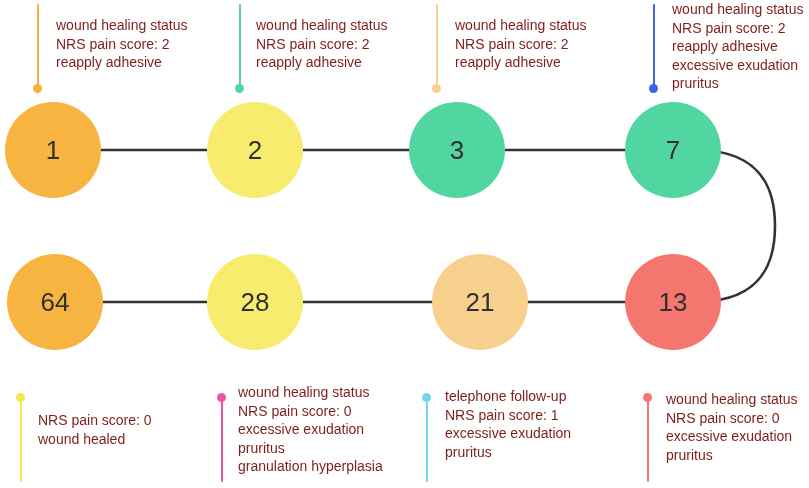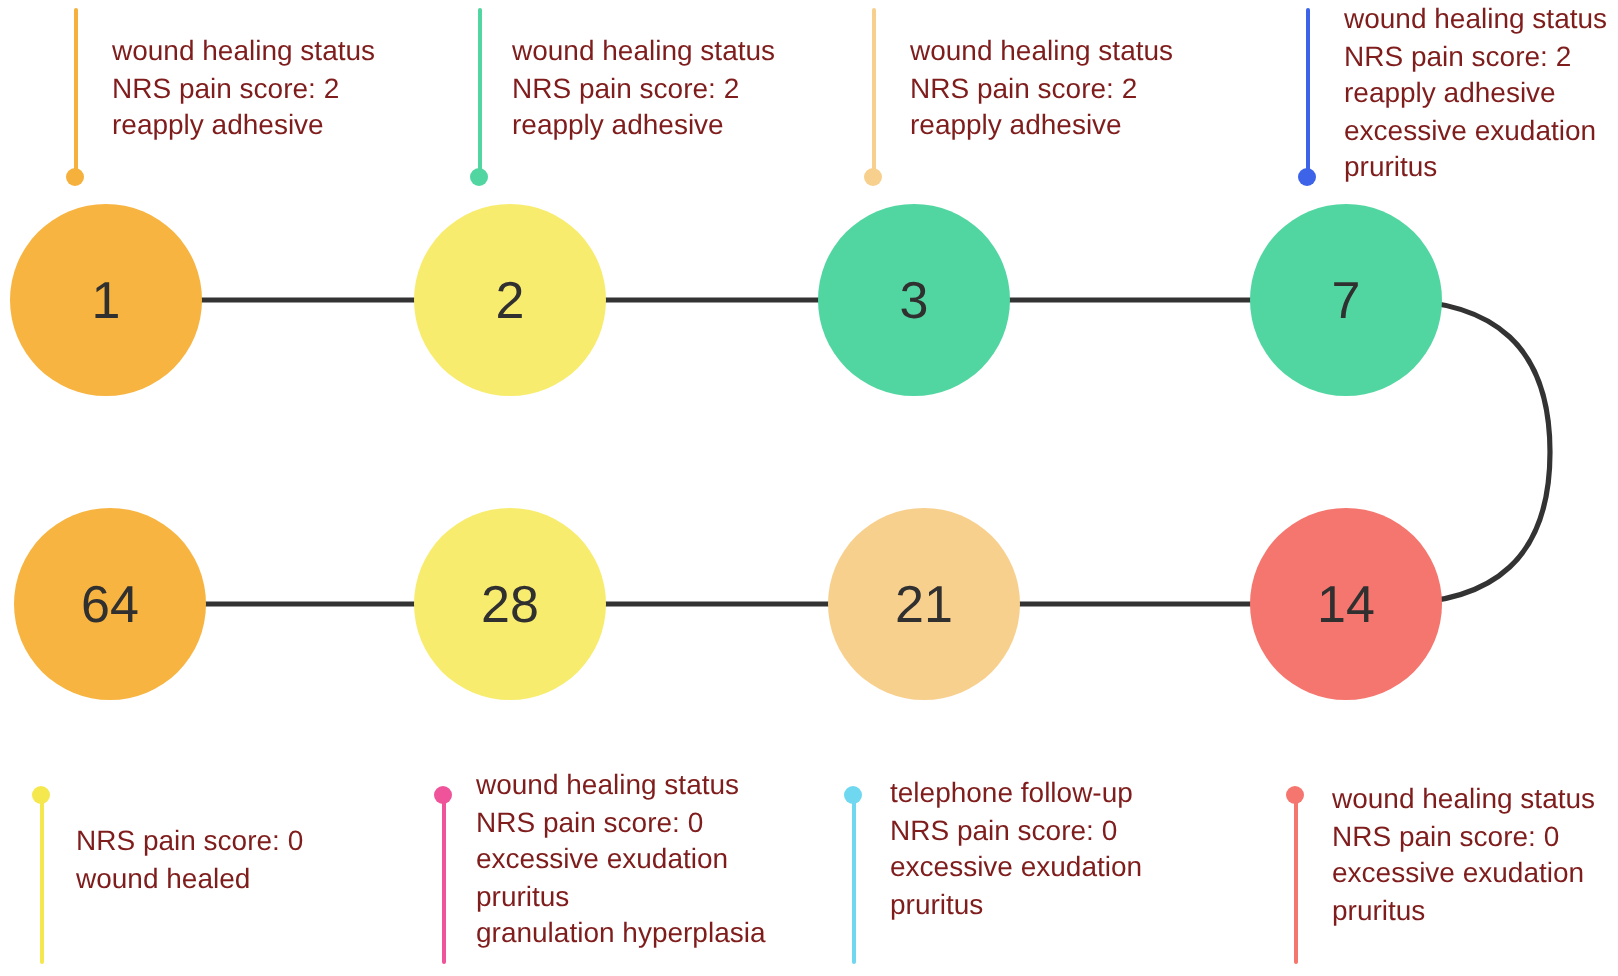--- a/index.html
+++ b/index.html
@@ -12,21 +12,21 @@
   }
   .connector{position:absolute;left:0;top:0;width:809px;height:488px;}
   .node{
     position:absolute;width:96px;height:96px;border-radius:50%;
     display:flex;align-items:center;justify-content:center;
     font-size:26px;color:#303030;
   }
   .node-1{left:5px;top:102px}.node-2{left:207px;top:102px}
   .node-3{left:409px;top:102px}.node-4{left:625px;top:102px}
   .node-5{left:7px;top:254px}.node-6{left:207px;top:254px}
-  .node-7{left:414px;top:254px}.node-8{left:625px;top:254px}
+  .node-7{left:432px;top:254px}.node-8{left:625px;top:254px}
 
   .pin{position:absolute;width:9px;height:94px;}
   .pin .line{position:absolute;left:3.5px;width:2px;border-radius:1px;}
   .pin .dot{position:absolute;left:0;width:9px;height:9px;border-radius:50%;}
   .pin.top{top:4px}
   .pin.top .line{top:0;height:84px}
   .pin.top .dot{top:80px}
   .pin.bottom{top:393px}
   .pin.bottom .dot{top:0}
   .pin.bottom .line{top:6px;height:83px}
@@ -53,21 +53,21 @@
     <path d="M 53 150 L 695 150 C 748 150 775 174 775 226 C 775 278 748 302 695 302 L 55 302" fill="none" stroke-width="2.6" stroke="#333333"></path>
   </svg>
 
   <div class="node node-1" style="background: rgb(247, 180, 64);">1</div>
   <div class="node node-2" style="background: rgb(248, 236, 110);">2</div>
   <div class="node node-3" style="background: rgb(82, 214, 161);">3</div>
   <div class="node node-4" style="background: rgb(82, 214, 161);">7</div>
   <div class="node node-5" style="background: rgb(247, 180, 64);">64</div>
   <div class="node node-6" style="background: rgb(248, 236, 110);">28</div>
   <div class="node node-7" style="background: rgb(248, 208, 142);">21</div>
-  <div class="node node-8" style="background: rgb(245, 118, 110);">14</div>
+  <div class="node node-8" style="background: rgb(245, 118, 110);">13</div>
 
   <div class="pin top pin-1">
     <div class="line" style="background: rgb(246, 177, 60);"></div>
     <div class="dot" style="background: rgb(246, 177, 60);"></div>
   </div>
   <div class="pin top pin-2">
     <div class="line" style="background: rgb(82, 214, 161);"></div>
     <div class="dot" style="background: rgb(82, 214, 161);"></div>
   </div>
   <div class="pin top pin-3">
@@ -111,21 +111,21 @@
 excessive exudation
 pruritus</div>
   <div class="note note-5">NRS pain score: 0
 wound healed</div>
   <div class="note note-6">wound healing status
 NRS pain score: 0
 excessive exudation
 pruritus
 granulation hyperplasia</div>
   <div class="note note-7">telephone follow-up
-NRS pain score: 0
+NRS pain score: 1
 excessive exudation
 pruritus</div>
   <div class="note note-8">wound healing status
 NRS pain score: 0
 excessive exudation
 pruritus</div>
 
 </div>
 
 </body></html>

